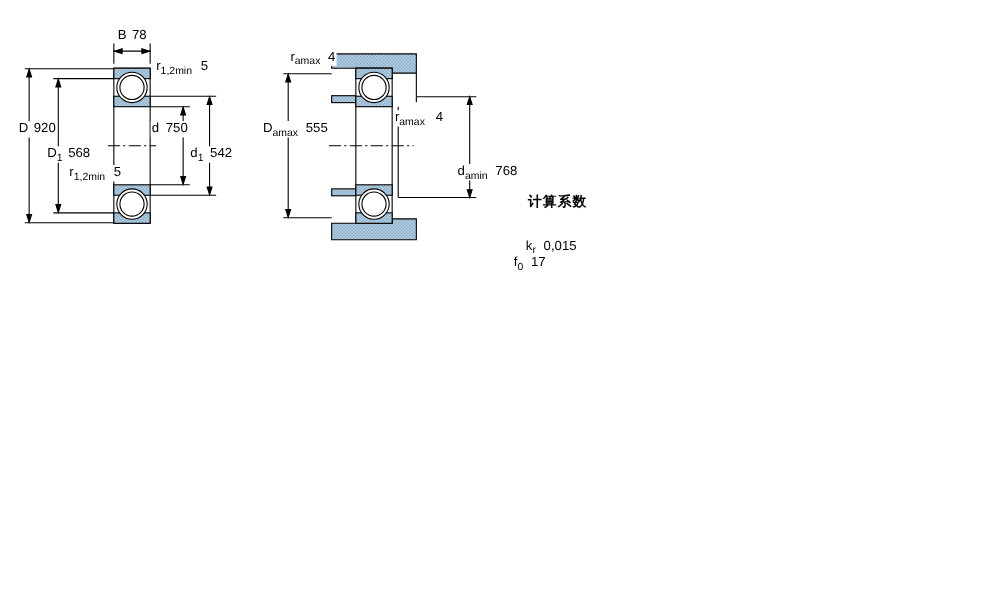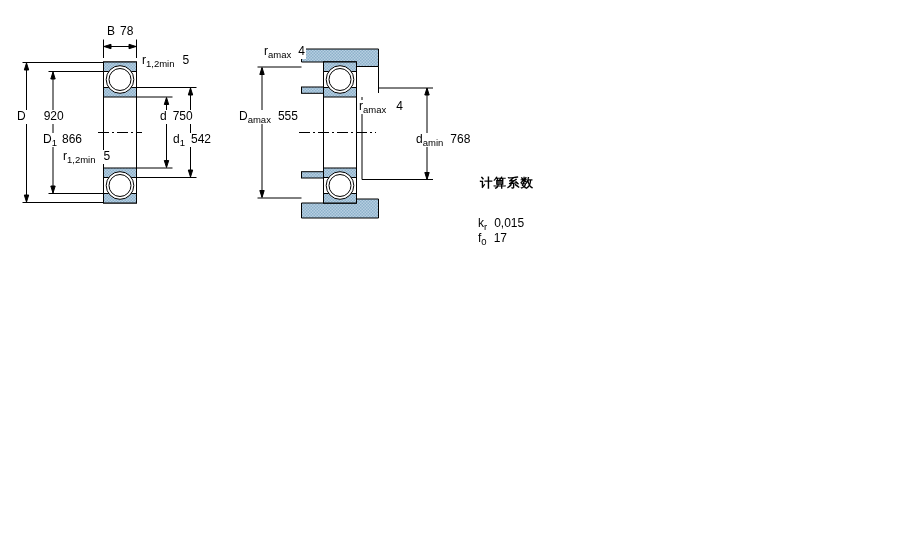--- a/index.html
+++ b/index.html
@@ -121,58 +121,58 @@
 
 <div class="lbl" style="left:106px;top:25px">
   <span>B</span><sub></sub><span class="val" style="margin-left:5px">78</span>
 </div>
 
 <div class="lbl" style="left:141px;top:54px">
   <span>r</span><sub>1,2min</sub><span class="val" style="margin-left:8px">5</span>
 </div>
 
 <div class="lbl" style="left:16px;top:110px">
-  <span>D</span><sub></sub><span class="val" style="margin-left:18px">920</span>
+  <span>D</span><sub></sub><span class="val" style="margin-left:5px">920</span>
 </div>
 
 <div class="lbl" style="left:42px;top:133px">
-  <span>D</span><sub>1</sub><span class="val" style="margin-left:5px">866</span>
+  <span>D</span><sub>1</sub><span class="val" style="margin-left:5px">568</span>
 </div>
 
 <div class="lbl" style="left:62px;top:150px">
   <span>r</span><sub>1,2min</sub><span class="val" style="margin-left:8px">5</span>
 </div>
 
-<div class="lbl" style="left:159px;top:110px">
+<div class="lbl" style="left:137px;top:110px">
   <span>d</span><sub></sub><span class="val" style="margin-left:6px">750</span>
 </div>
 
 <div class="lbl" style="left:172px;top:133px">
   <span>d</span><sub>1</sub><span class="val" style="margin-left:6px">542</span>
 </div>
 
 <div class="lbl" style="left:263px;top:45px">
   <span>r</span><sub>amax</sub><span class="val" style="margin-left:7px">4</span>
 </div>
 
 <div class="lbl" style="left:238px;top:110px">
   <span>D</span><sub>amax</sub><span class="val" style="margin-left:7px">555</span>
 </div>
 
 <div class="lbl" style="left:358px;top:100px">
   <span>r</span><sub>amax</sub><span class="val" style="margin-left:10px">4</span>
 </div>
 
-<div class="lbl" style="left:415px;top:133px">
+<div class="lbl" style="left:415px;top:149px">
   <span>d</span><sub>amin</sub><span class="val" style="margin-left:7px">768</span>
 </div>
 
 <div class="lbl calc-title" style="left:479px;top:177px">计算系数</div>
 
 <div class="lbl calc-row" style="left:477px;top:217px">
   <span>k</span><sub>r</sub><span class="val" style="margin-left:7px">0,015</span>
 </div>
 
-<div class="lbl calc-row" style="left:477px;top:232px">
+<div class="lbl calc-row" style="left:466px;top:232px">
   <span>f</span><sub>0</sub><span class="val" style="margin-left:7px">17</span>
 </div>
 
 </div>
 
 </body></html>

